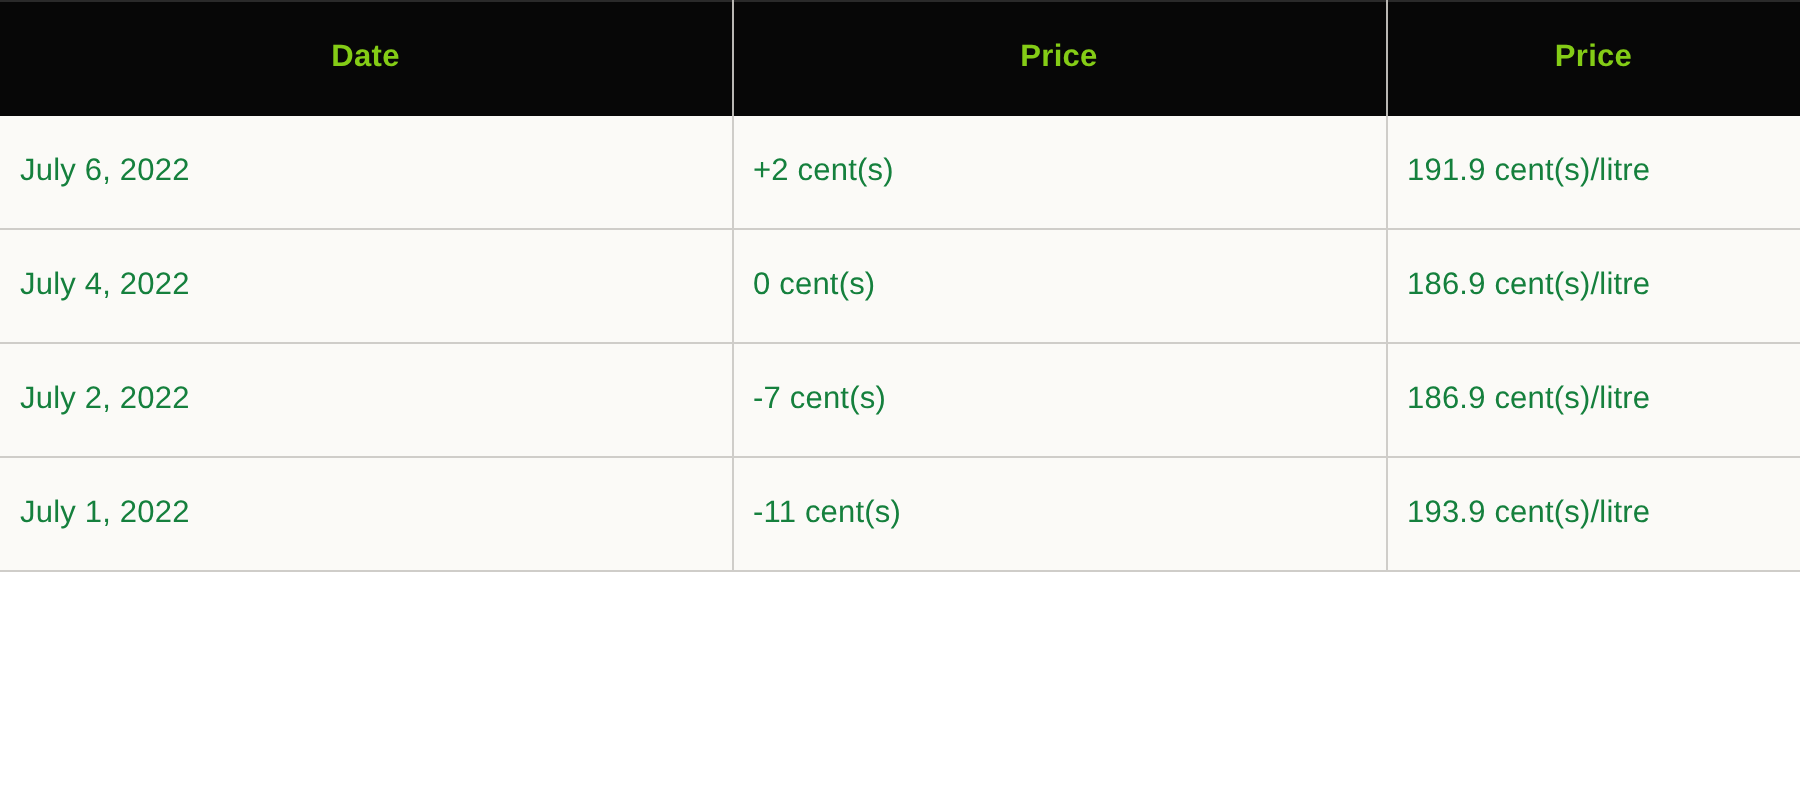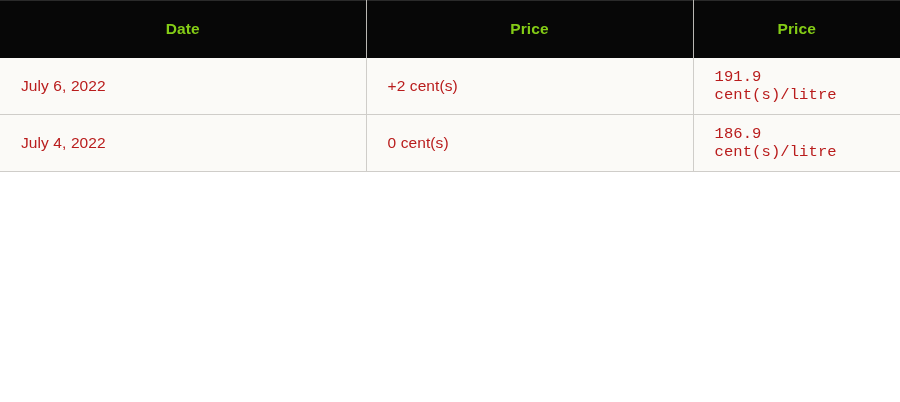--- a/index.html
+++ b/index.html
@@ -46,34 +46,33 @@
     border-right: none;
   }
 
   
   .price-table tbody tr {
     background: #fbfaf7;
   }
   .price-table tbody td {
     height: 57px;
     box-sizing: border-box;
-    padding: 0 21px;
+    padding: 0 10px;
     text-align: left;
     vertical-align: middle;
-    color: #b91c1c;
+    color: #15803d;
     font-size: 15.5px;
     font-weight: normal;
     letter-spacing: 0.1px;
     border-right: 1px solid #cfcdc9;
     border-bottom: 1px solid #cfcdc9;
     background: #fbfaf7;
   }
   .price-table tbody td:last-child {
     border-right: none;
-    font-family: Liberation Mono, monospace;
   }
 </style>
 </head>
 <body>
 
 <table class="price-table">
   <colgroup>
     <col class="col-date">
     <col class="col-change">
     <col class="col-price">
@@ -89,14 +88,24 @@
     <tr>
       <td>July 6, 2022</td>
       <td>+2 cent(s)</td>
       <td>191.9 cent(s)/litre</td>
     </tr>
     <tr>
       <td>July 4, 2022</td>
       <td>0 cent(s)</td>
       <td>186.9 cent(s)/litre</td>
     </tr>
+    <tr>
+      <td>July 2, 2022</td>
+      <td>-7 cent(s)</td>
+      <td>186.9 cent(s)/litre</td>
+    </tr>
+    <tr>
+      <td>July 1, 2022</td>
+      <td>-11 cent(s)</td>
+      <td>193.9 cent(s)/litre</td>
+    </tr>
   </tbody>
 </table>
 
 </body></html>

